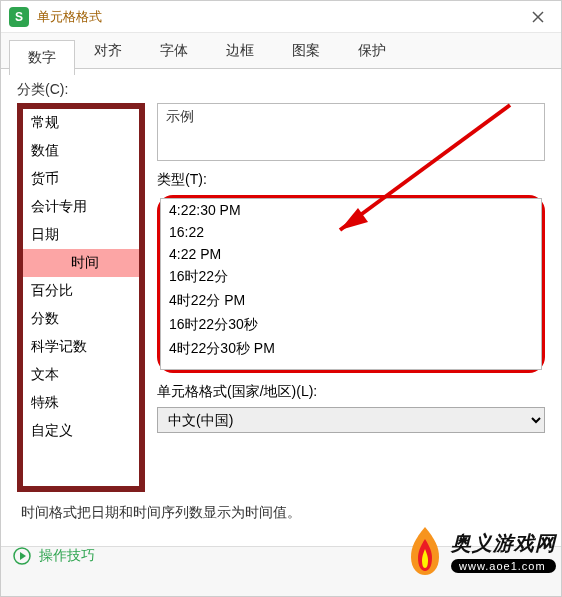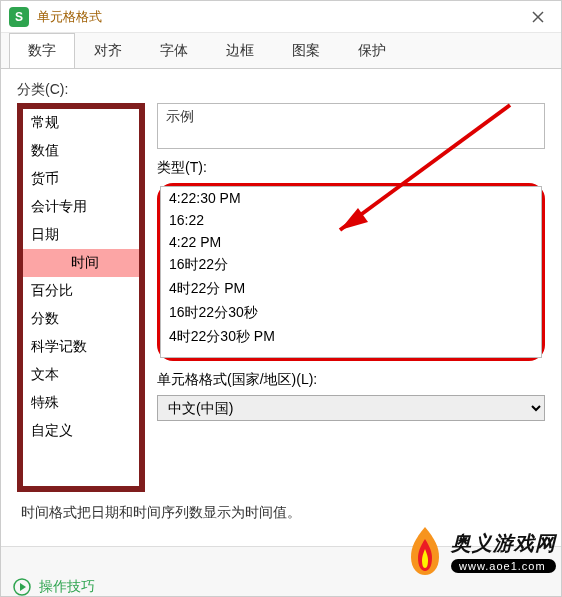--- a/index.html
+++ b/index.html
@@ -8,47 +8,47 @@
 .window { background: #fff; border: 1px solid #ccc; width: 562px; height: 597px; display: flex; flex-direction: column; }
 
 .titlebar { height: 32px; background: #fff; border-bottom: 1px solid #e8e8e8; display: flex; align-items: center; padding: 0 8px; }
 .titlebar .app-icon { width: 20px; height: 20px; background: #2ea44f; border-radius: 4px; display: flex; align-items: center; justify-content: center; color: #fff; font-weight: bold; font-size: 12px; margin-right: 8px; }
 .titlebar .title { flex: 1; color: #a16207; font-size: 13px; }
 .titlebar .close { width: 30px; height: 30px; display: flex; align-items: center; justify-content: center; cursor: pointer; color: #555; }
 .titlebar .close svg { width: 12px; height: 12px; }
 
 .tabs { display: flex; border-bottom: 1px solid #ccc; background: #f9f9f9; padding-left: 8px; }
 .tab { padding: 8px 18px; cursor: pointer; border: 1px solid transparent; border-bottom: none; color: #333; }
-.tab.active { background: #fff; border-color: #ccc; position: relative; top: 0; }
+.tab.active { background: #fff; border-color: #ccc; position: relative; top: 7px; }
 
 .content { flex: 1; padding: 12px 16px; display: flex; flex-direction: column; }
 .cat-label { margin-bottom: 4px; color: #333; }
 .cols { display: flex; gap: 12px; flex: 1; min-height: 0; }
 
 .category-list { width: 128px; border: 6px solid #7f1d1d; background: #fff; overflow-y: auto; }
 .category-item { padding: 5px 8px; cursor: pointer; }
 .category-item.selected { background: #fca5a5; padding-left: 48px; }
 
 .right { flex: 1; display: flex; flex-direction: column; gap: 6px; }
-.example-box { border: 1px solid #bbb; height: 46px; padding: 4px 8px; color: #333; }
+.example-box { border: 1px solid #bbb; height: 58px; padding: 4px 8px; color: #333; }
 .type-label { margin-top: 4px; }
 
 .type-list-wrap { border: 3px solid #d00; border-radius: 16px; position: relative; }
 .type-list { border: 1px solid #bbb; height: 172px; overflow-y: auto; background: #fff; }
 .type-item { padding: 3px 8px; cursor: pointer; }
 .type-list::-webkit-scrollbar { width: 16px; }
 .type-list::-webkit-scrollbar-track { background: #f0f0f0; }
 .type-list::-webkit-scrollbar-thumb { background: #c0c0c0; }
 
 .locale-label { margin-top: 4px; }
 .locale-select { width: 100%; border: 1px solid #aaa; background: #eee; padding: 3px 6px; height: 26px; }
 
 .desc { color: #333; padding: 12px 4px; }
 
-.footer { height: 50px; border-top: 1px solid #ddd; background: #f7f7f7; display: flex; align-items: flex-end; padding: 0 12px; gap: 8px; }
+.footer { height: 50px; border-top: 1px solid #ddd; background: #f7f7f7; display: flex; align-items: flex-start; padding: 0 12px; gap: 8px; }
 .play-icon { width: 18px; height: 18px; }
 .tips { color: #2ea44f; cursor: pointer; }
 .footer-spacer { flex: 1; }
 
 
 .arrow-overlay { position: absolute; pointer-events: none; top: 100px; left: 310px; width: 210px; height: 160px; }
 
 
 .watermark { position: absolute; bottom: 20px; right: 6px; display: flex; align-items: center; gap: 4px; }
 .wm-flame { width: 44px; height: 52px; }

